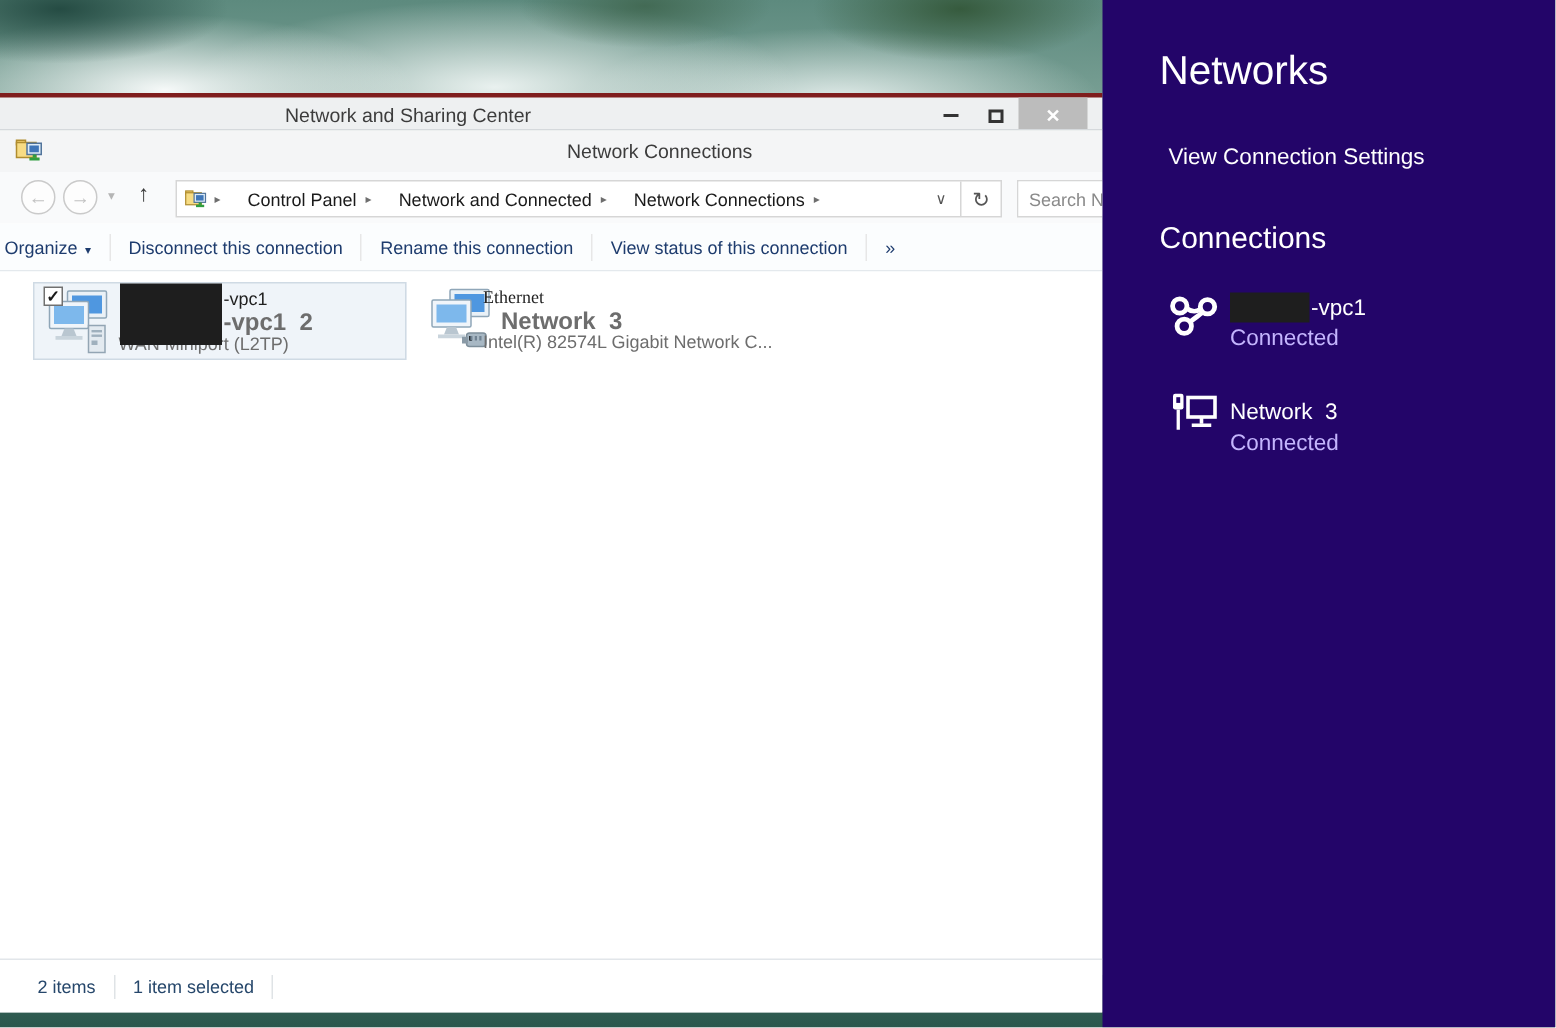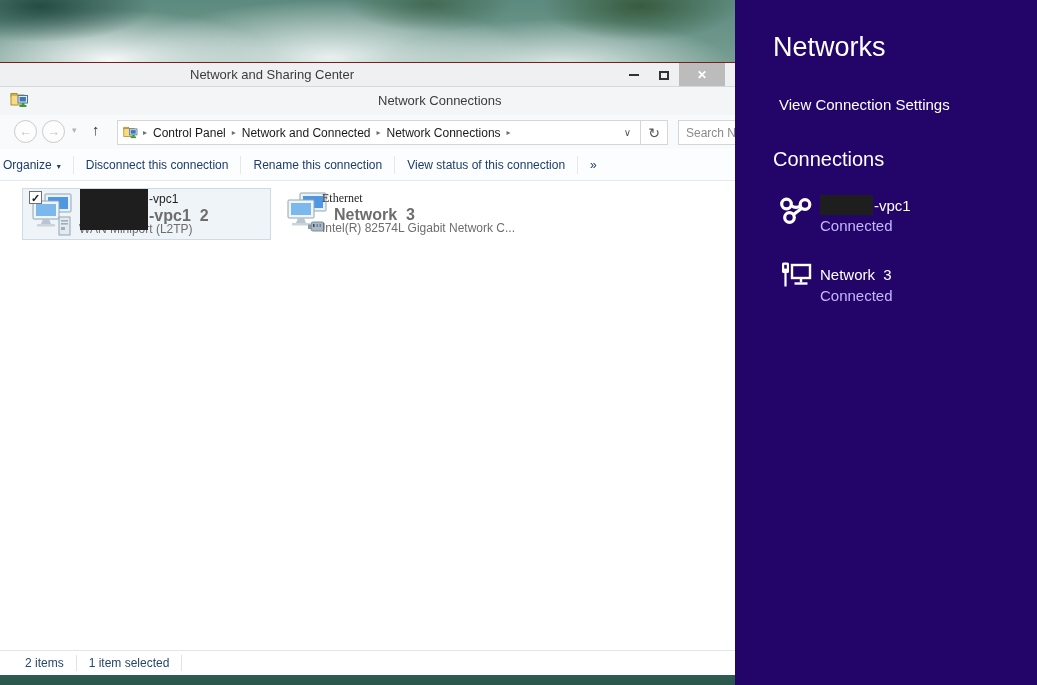--- a/index.html
+++ b/index.html
@@ -14,21 +14,21 @@
       radial-gradient(120px 40px at 430px 4px,  rgba(60,98,74,.8),  rgba(60,98,74,0) 70%),
       radial-gradient(160px 52px at 40px 6px,   rgba(34,72,64,.95), rgba(34,72,64,0) 70%),
       radial-gradient(230px 70px at 110px 60px, rgba(250,252,252,.97), rgba(250,252,252,0) 72%),
       radial-gradient(280px 80px at 330px 58px, rgba(243,248,247,.92), rgba(243,248,247,0) 72%),
       radial-gradient(240px 66px at 560px 66px, rgba(238,245,244,.88), rgba(238,245,244,0) 72%),
       linear-gradient(180deg,#5d8a7e 0%,#a6c2b9 26%,#d3e2dc 46%,#9dbbb0 70%,#2a564c 100%);
   }
 
   
   .bwin { position:absolute; left:0; top:62px; width:735px; height:24px;
-    background:#eef0f1; border-top:1px solid #7f1d1d; }
+    background:#eef0f1; border-top:3px solid #7f1d1d; }
   .bwin-title { position:absolute; left:190px; top:4px; font-size:13px; color:#3c3c3c; }
   .bwin-controls { position:absolute; right:10px; top:0; height:24px; display:flex; align-items:stretch; }
   .btn-min, .btn-max { width:30px; display:flex; align-items:center; justify-content:center; }
   .glyph-min { width:10px; height:2px; background:#333; display:block; }
   .glyph-max { width:10px; height:9px; border:2px solid #333; display:block; }
   .btn-close { width:46px; background:#bcbcbc; color:#fff; font-size:12px; font-weight:bold;
     display:flex; align-items:center; justify-content:center; }
 
   
   .ewin { position:absolute; left:0; top:86px; width:735px; height:589px;
@@ -39,21 +39,21 @@
 
   .e-addrrow { position:absolute; left:0; top:28px; width:100%; height:34px; background:#f9fafb; }
   .nav-circle { position:absolute; top:5px; width:23px; height:23px; border-radius:50%;
     border:1px solid #cacaca; color:#c2c2c2; font-size:13px; line-height:21px; text-align:center; background:#fdfdfd; }
   .nav-back { left:14px; } .nav-fwd { left:42px; }
   .nav-chev { position:absolute; left:72px; top:10px; font-size:9px; color:#b5b5b5; }
   .nav-up { position:absolute; left:92px; top:6px; font-size:15px; font-weight:bold; color:#3c3c3c; }
   .addrbox { position:absolute; left:117px; top:5px; width:551px; height:25px; background:#fff;
     border:1px solid #d6d6d6; display:flex; align-items:center; }
   .addr-icon { margin:0 4px 0 5px; display:flex; }
-  .crumb { font-size:12px; color:#1a1a1a; padding:0 6px; white-space:nowrap; }
+  .crumb { font-size:12px; color:#1a1a1a; padding:0 6px; white-space:nowrap;margin-left:12px; }
   .crumb-sep { font-size:8px; color:#6e6e6e; }
   .addr-spacer { flex:1; }
   .addr-chev { font-size:10px; color:#555; padding:0 9px; }
   .addr-div { width:1px; height:23px; background:#d6d6d6; }
   .addr-refresh { width:26px; text-align:center; font-size:14px; color:#555; }
   .searchbox { position:absolute; left:678px; top:5px; width:110px; height:25px;
     border:1px solid #d6d6d6; background:#fff; }
   .searchbox input { width:100%; height:100%; border:none; outline:none; padding:0 7px;
     font-size:12px; color:#444; font-family:"Liberation Sans",sans-serif; }
   .searchbox input::placeholder { color:#8a8a8a; }
@@ -75,21 +75,21 @@
   .item2 .item-icon { left:2px; top:3px; }
   .checkbox { position:absolute; left:6px; top:2px; width:13px; height:13px; background:#fff;
     border:1px solid #707070; z-index:3; font-size:11px; line-height:12px; text-align:center;
     font-weight:bold; color:#1a1a1a; }
   .redact1 { position:absolute; left:57px; top:0px; width:68px; height:41px; background:#1e1e1e; z-index:2; }
   .it-l1 { position:absolute; left:126px; top:3px; font-size:12px; color:#1f1f1f; white-space:pre; }
   .it-l2 { position:absolute; left:126px; top:18px; font-size:16px; color:#6d6d6d; white-space:pre;font-weight:bold; }
   .it-l3 { position:absolute; left:56px; top:33px; font-size:12px; color:#6d6d6d; white-space:pre; }
   .item2 .it-l1 { left:40px;font-family:Liberation Serif, serif; } .item2 .it-l2 { left:52px; } .item2 .it-l3 { left:40px; }
 
-  .e-status { position:absolute; left:0; bottom:0; width:100%; height:25px; background:#fff;
+  .e-status { position:absolute; left:0; bottom:0; width:100%; height:36px; background:#fff;
     border-top:1px solid #e2e6ea; display:flex; align-items:center; padding-left:25px;
     font-size:12px; color:#26476b; }
   .st-sep { width:1px; height:16px; background:#dfe3e6; margin:0 12px; }
 
   
   .charm { position:absolute; left:735px; top:0; width:302px; height:685px; background:#230569; color:#fff; }
   .charm-title { position:absolute; left:38px; top:32px; font-size:27px; }
   .charm-link { position:absolute; left:44px; top:96px; font-size:15px; }
   .charm-section { position:absolute; left:38px; top:148px; font-size:20px; }
   .c-row-icon { position:absolute; left:44px; }

